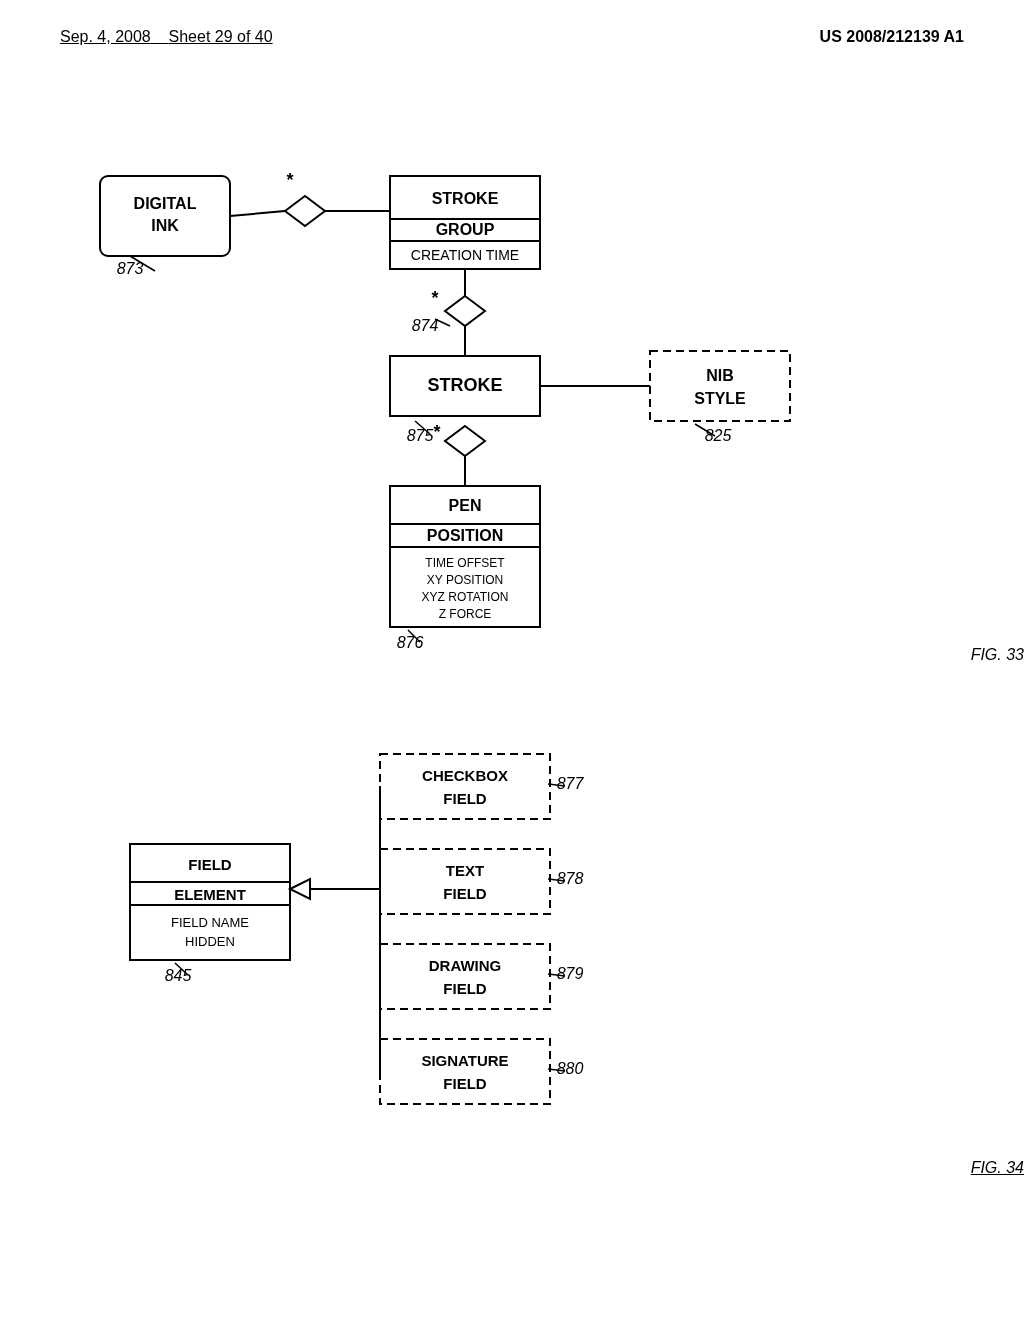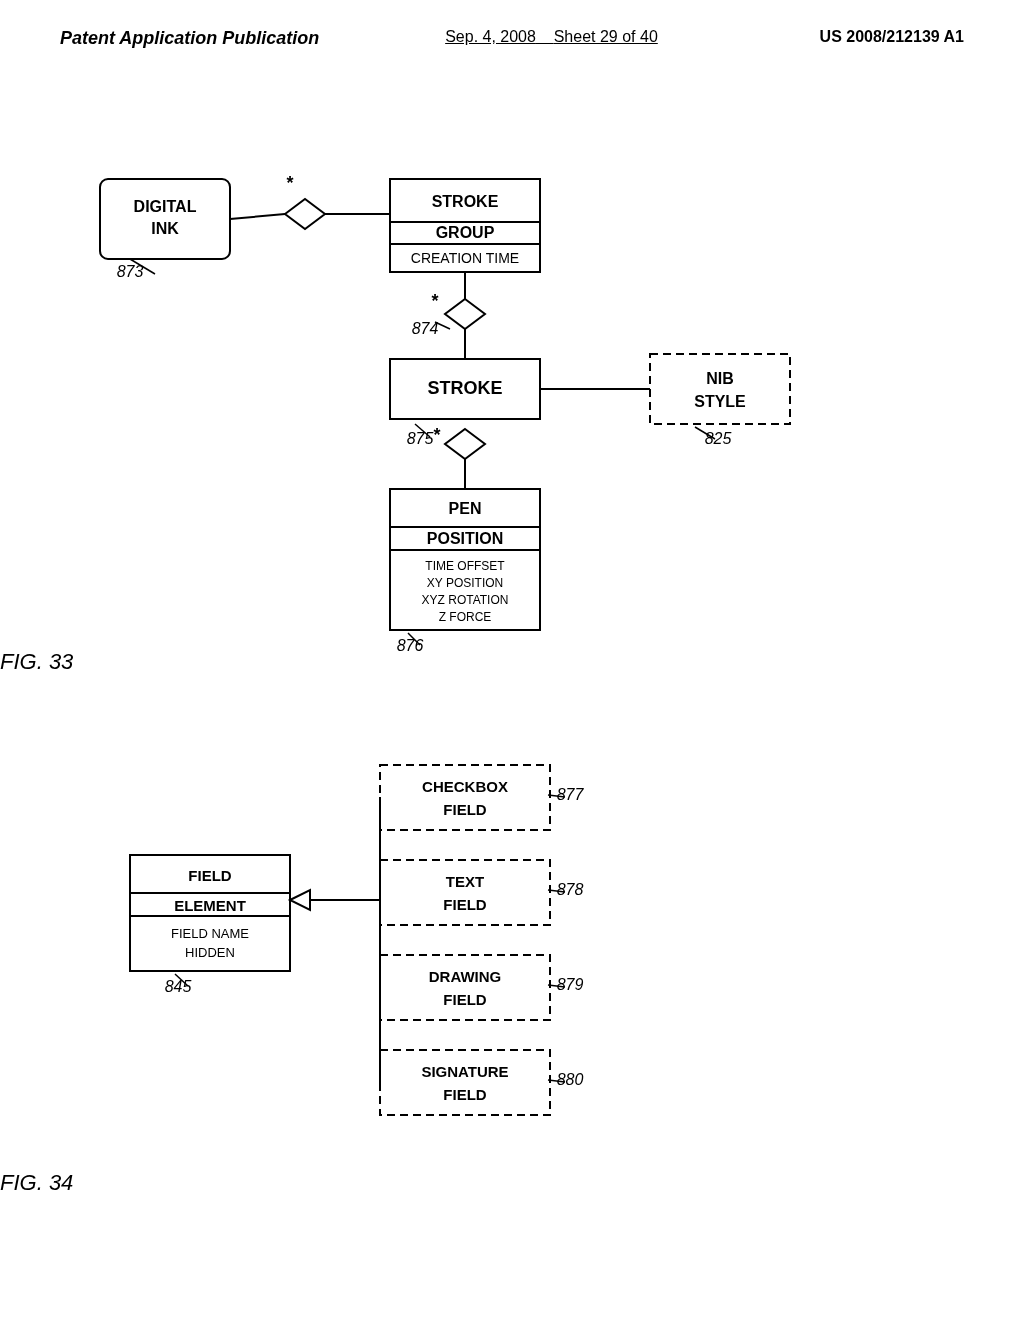--- a/index.html
+++ b/index.html
@@ -45,39 +45,38 @@
 
     
     .diagram2-area {
       position: relative;
       width: 100%;
       height: 520px;
     }
 
     
     .fig-label {
-      text-align: left;
-      font-size: 22px;
+      text-align: right;
+      font-size: 16px;
       font-style: italic;
       margin: 0;
       padding: 0;
     }
 
     
     svg {
       position: absolute;
       top: 0;
       left: 0;
     }
   </style>
 </head>
 <body>
 
 <div class="header">
-  <div class="header-left">Patent Application Publication</div>
   <div class="header-center">
     <span>Sep. 4, 2008</span>&nbsp;&nbsp;&nbsp;
     <span>Sheet 29 of 40</span>
   </div>
   <div class="header-right">US 2008/212139 A1</div>
 </div>
 
 <div class="diagram-area">
   <svg width="1024" height="620">
 
@@ -207,13 +206,13 @@
     <text x="570" y="400" text-anchor="middle" font-family="Arial" font-size="16" font-style="italic">880</text>
     <line x1="548" y1="395" x2="565" y2="397" stroke="black" stroke-width="1.5"></line>
 
     <line x1="380" y1="112" x2="380" y2="398" stroke="black" stroke-width="2"></line>
 
     <line x1="310" y1="215" x2="380" y2="215" stroke="black" stroke-width="2"></line>
     <line x1="380" y1="112" x2="380" y2="112" stroke="black" stroke-width="2"></line>
   </svg>
 </div>
 
-<div class="fig-label" style="margin-top: -35px;">FIG. 34</div>
+<div class="fig-label" style="margin-top: -35px; text-decoration: underline;">FIG. 34</div>
 
 </body></html>

